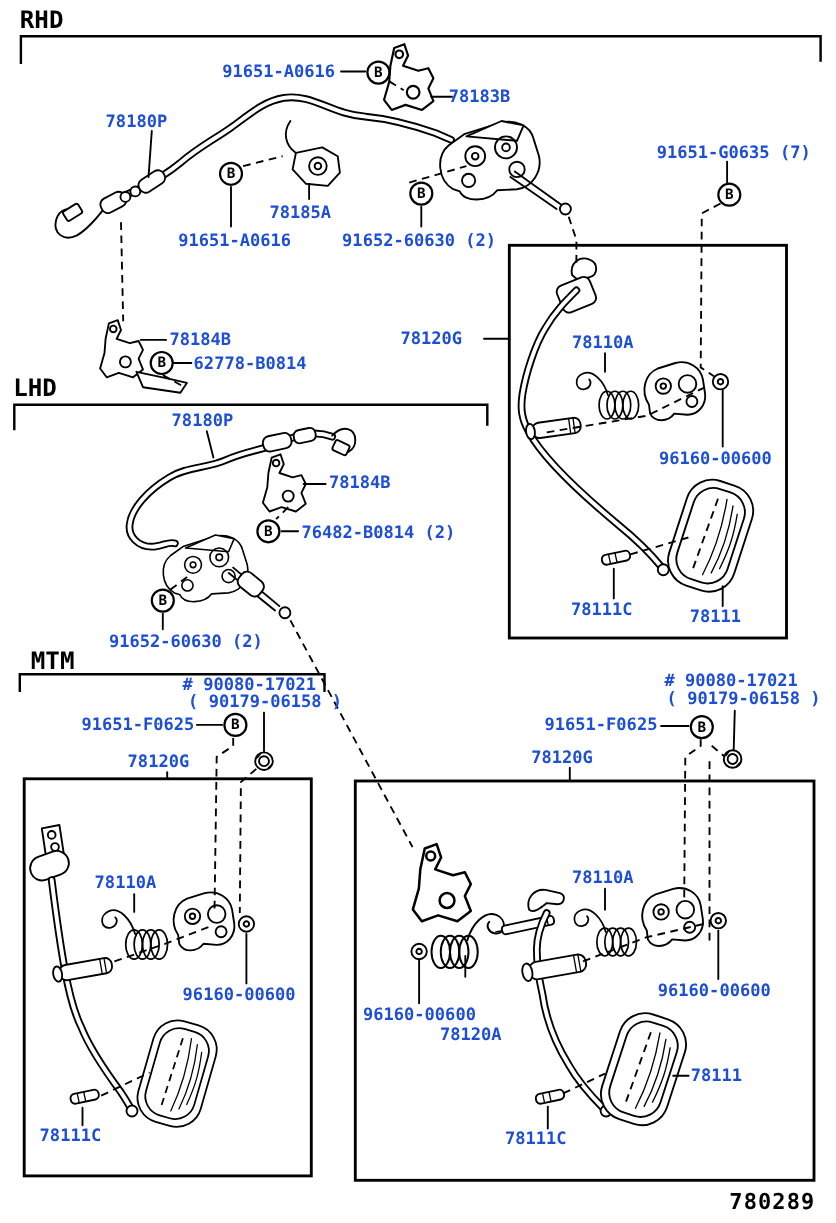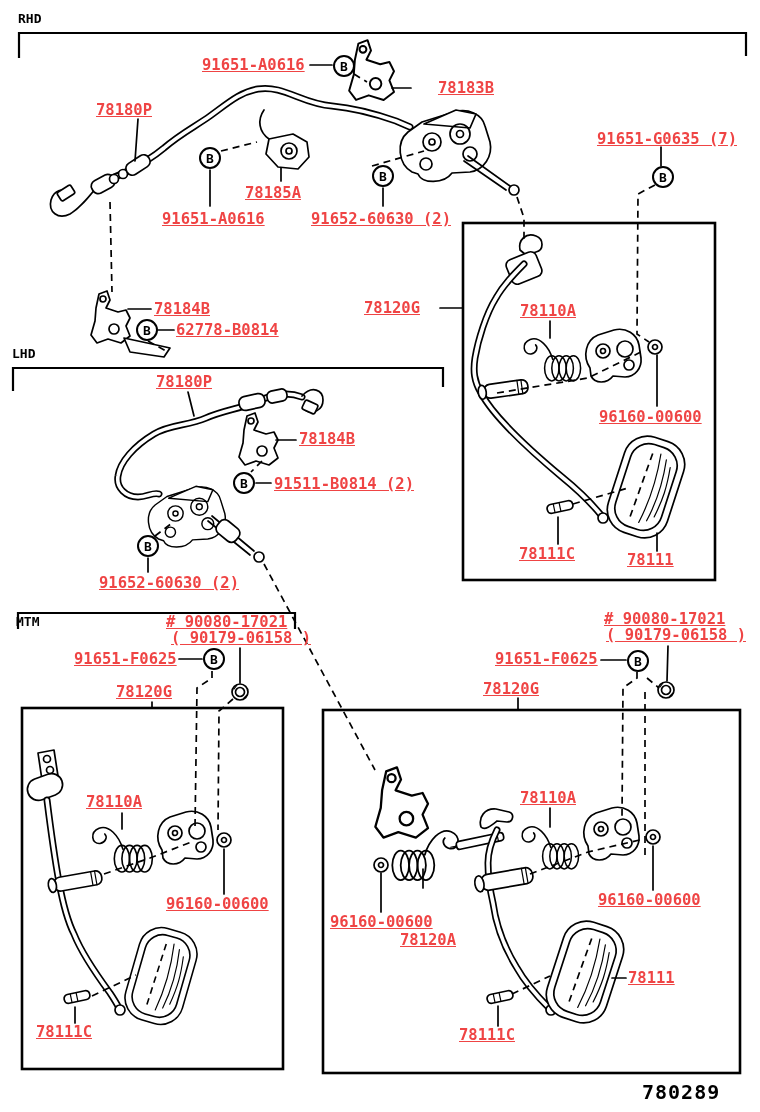--- a/index.html
+++ b/index.html
@@ -1,20 +1,20 @@
 <!DOCTYPE html>
 <html><head>
 <meta charset="utf-8">
 <style>
   html,body{margin:0;padding:0;background:#fff;}
   #stage{position:relative;width:760px;height:1112px;background:#fff;overflow:hidden;
          font-family:"DejaVu Sans Mono","Liberation Mono",monospace;color:#000;}
   #art{position:absolute;left:0;top:0;}
-  .lbl{position:absolute;font-weight:bold;font-size:15.5px;line-height:16px;white-space:pre;color:#ef4444;text-decoration:underline;}
-  .title{position:absolute;font-weight:bold;font-size:13px;line-height:19px;color:#000;}
+  .lbl{position:absolute;font-weight:bold;font-size:15.5px;line-height:16px;white-space:pre;color:#1d4ed8;}
+  .title{position:absolute;font-weight:bold;font-size:22px;line-height:19px;color:#000;}
   .footer{position:absolute;font-weight:bold;font-size:20px;line-height:20px;letter-spacing:1px;color:#000;}
   .bmark{position:absolute;width:22px;height:22px;border:2px solid #000;border-radius:50%;
          box-sizing:border-box;background:#fff;display:flex;align-items:center;justify-content:center;
          font-weight:bold;font-size:13px;line-height:13px;}
   
   .ln{fill:none;stroke:#000;stroke-width:1.7;stroke-linecap:round;stroke-linejoin:round;}
   .thin{stroke-width:1.2;}
   .ln2{fill:none;stroke:#000;stroke-width:2.2;stroke-linecap:square;}
   .box{fill:none;stroke:#000;stroke-width:2.6;}
   .dash{fill:none;stroke:#000;stroke-width:1.7;stroke-dasharray:7 5;stroke-linecap:butt;}
@@ -256,39 +256,39 @@
       <path class="ln" d="M 423,869 L 423,888"></path>
       <path class="ln" d="M 381,873 L 381,912"></path>
       <path class="ln" d="M 653,846 L 653,890"></path>
       <path class="ln" d="M 612,978 L 626,978"></path>
       <path class="ln" d="M 498,1006 L 498,1026"></path>
     </g>
   </svg>
 
   <div class="title" style="left:18px;top:9px;">RHD</div>
   <div class="title" style="left:12px;top:344px;">LHD</div>
-  <div class="title" style="left:16px;top:592px;margin-top:20px;">MTM</div>
+  <div class="title" style="left:28px;top:592px;">MTM</div>
 
   <div class="lbl" style="left:202px;top:57px;">91651-A0616</div>
-  <div class="lbl" style="left:438px;top:80px;">78183B</div>
+  <div class="lbl" style="left:408px;top:80px;">78183B</div>
   <div class="lbl" style="left:96px;top:102px;">78180P</div>
   <div class="lbl" style="left:245px;top:185px;">78185A</div>
   <div class="lbl" style="left:162px;top:211px;">91651-A0616</div>
   <div class="lbl" style="left:311px;top:211px;">91652-60630 (2)</div>
   <div class="lbl" style="left:597px;top:131px;">91651-G0635 (7)</div>
   <div class="lbl" style="left:154px;top:301px;">78184B</div>
   <div class="lbl" style="left:176px;top:322px;">62778-B0814</div>
   <div class="lbl" style="left:364px;top:300px;">78120G</div>
   <div class="lbl" style="left:520px;top:303px;">78110A</div>
   <div class="lbl" style="left:599px;top:409px;">96160-00600</div>
   <div class="lbl" style="left:519px;top:546px;">78111C</div>
   <div class="lbl" style="left:627px;top:552px;">78111</div>
   <div class="lbl" style="left:156px;top:374px;">78180P</div>
   <div class="lbl" style="left:299px;top:431px;">78184B</div>
-  <div class="lbl" style="left:274px;top:476px;">91511-B0814 (2)</div>
+  <div class="lbl" style="left:274px;top:476px;">76482-B0814 (2)</div>
   <div class="lbl" style="left:99px;top:575px;">91652-60630 (2)</div>
   <div class="lbl" style="left:166px;top:614px;"># 90080-17021</div>
   <div class="lbl" style="left:171px;top:630px;">( 90179-06158 )</div>
   <div class="lbl" style="left:74px;top:651px;">91651-F0625</div>
   <div class="lbl" style="left:116px;top:684px;">78120G</div>
   <div class="lbl" style="left:604px;top:611px;"># 90080-17021</div>
   <div class="lbl" style="left:606px;top:627px;">( 90179-06158 )</div>
   <div class="lbl" style="left:495px;top:651px;">91651-F0625</div>
   <div class="lbl" style="left:483px;top:681px;">78120G</div>
   <div class="lbl" style="left:86px;top:794px;">78110A</div>
@@ -304,15 +304,15 @@
   <div class="bmark" style="left:333px;top:55px;">B</div>
   <div class="bmark" style="left:199px;top:147px;">B</div>
   <div class="bmark" style="left:372px;top:165px;">B</div>
   <div class="bmark" style="left:652px;top:166px;">B</div>
   <div class="bmark" style="left:136px;top:319px;">B</div>
   <div class="bmark" style="left:233px;top:472px;">B</div>
   <div class="bmark" style="left:137px;top:535px;">B</div>
   <div class="bmark" style="left:203px;top:648px;">B</div>
   <div class="bmark" style="left:627px;top:650px;">B</div>
 
-  <div class="footer" style="left:642px;top:1082px;">780289</div>
+  <div class="footer" style="left:663px;top:1082px;">780289</div>
 
 </div>
 
 </body></html>

